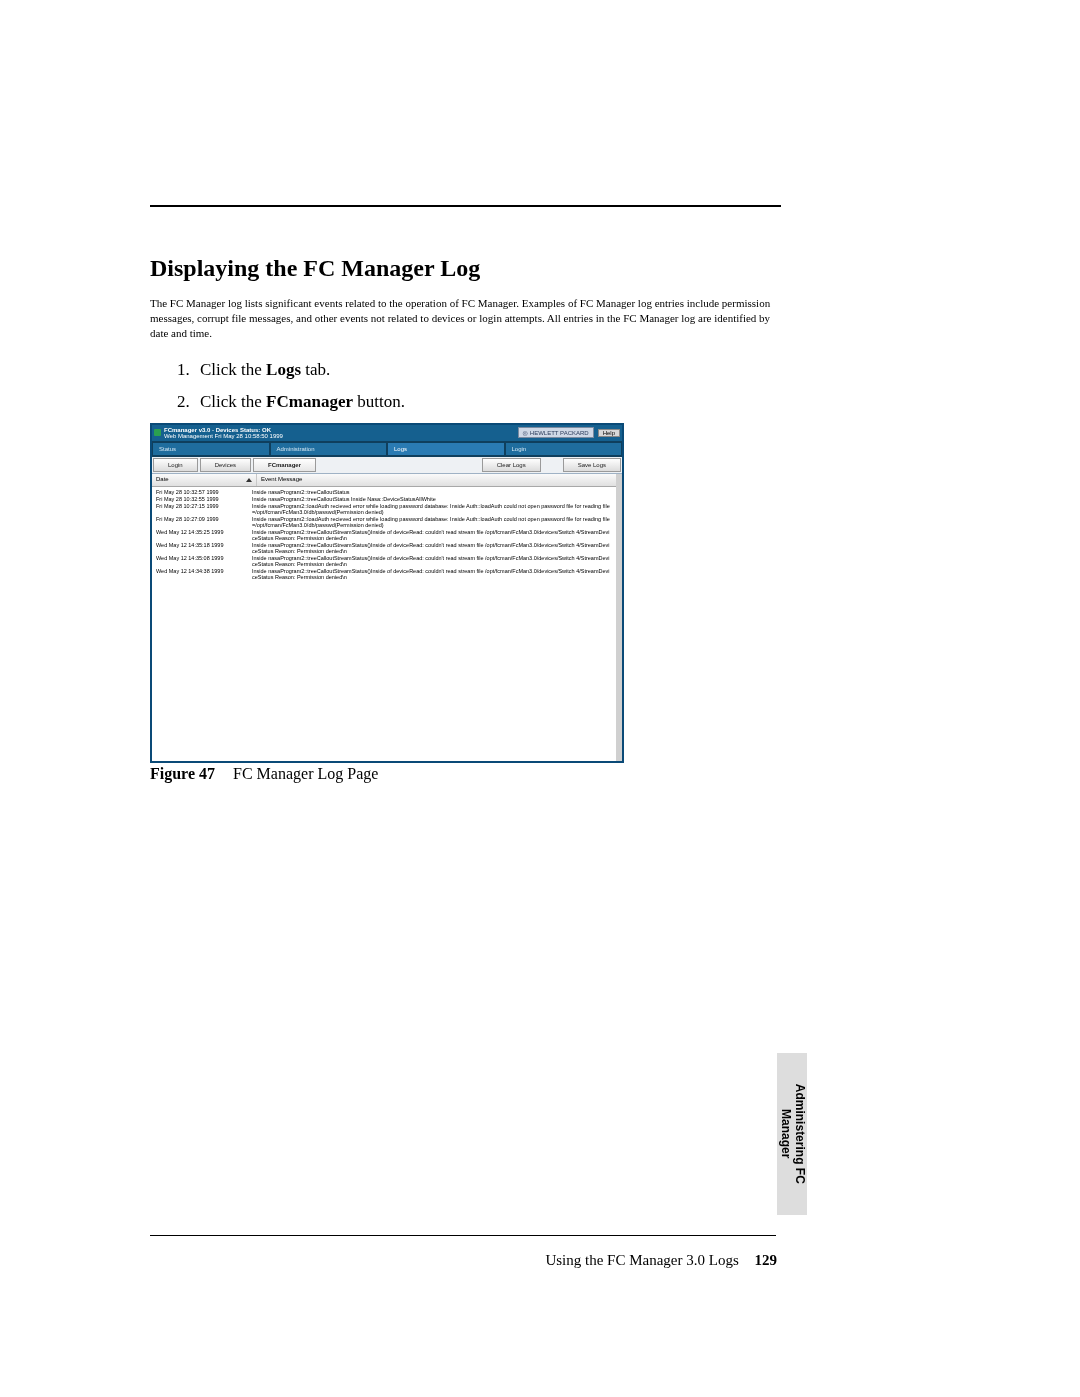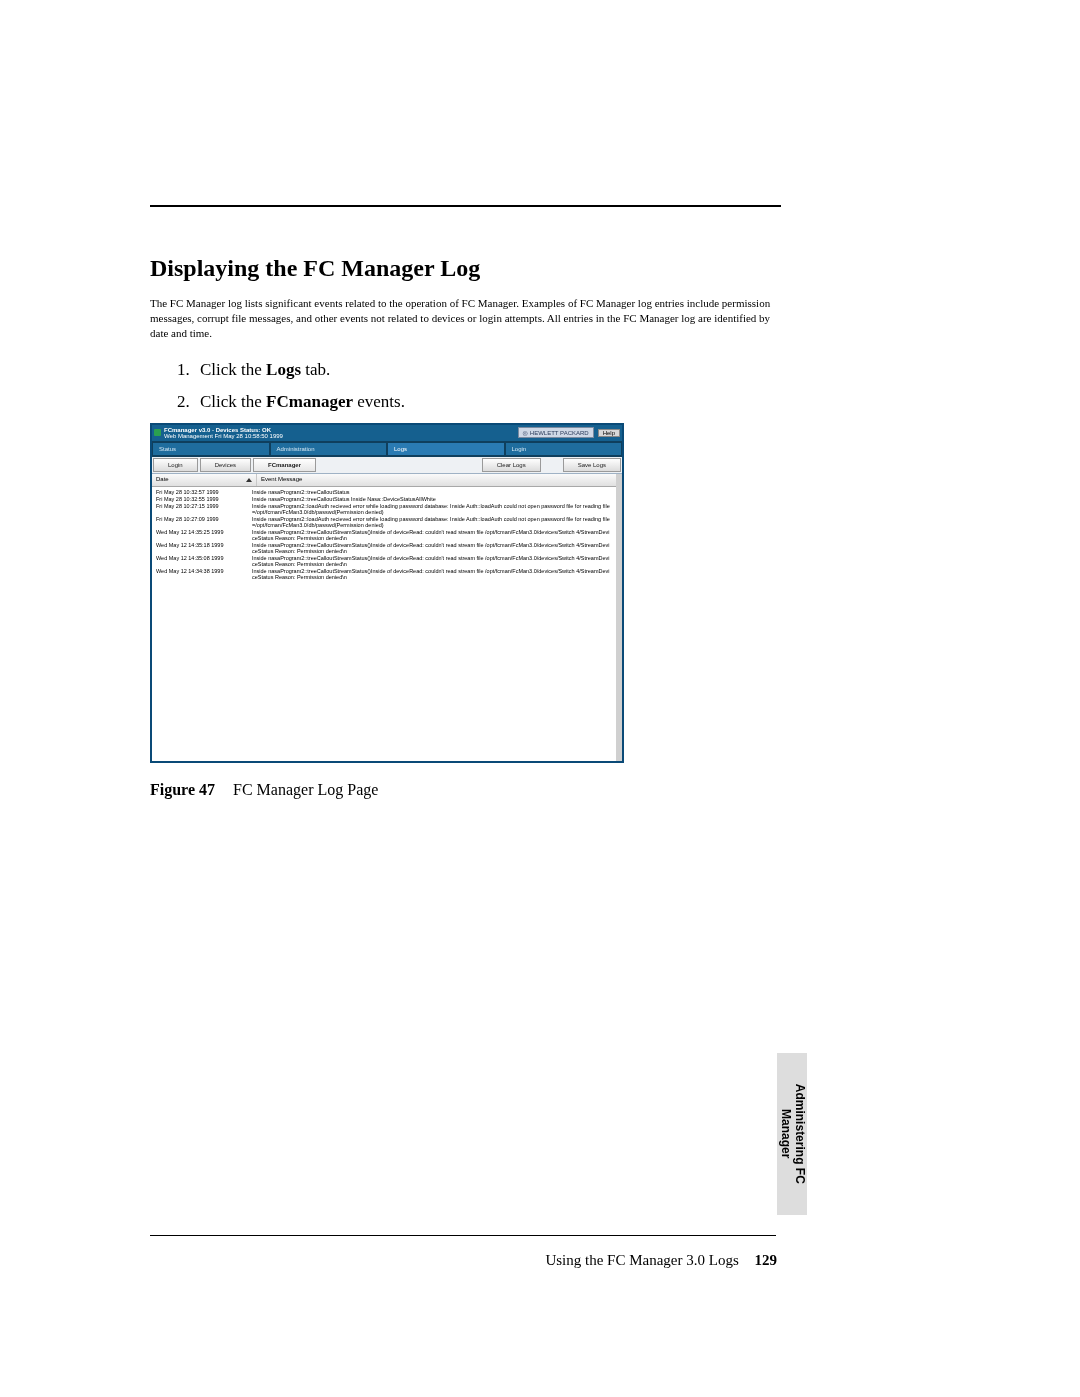--- a/index.html
+++ b/index.html
@@ -38,21 +38,21 @@
   }
   ol.steps {
     font-size: 17px;
     line-height: 1.45;
     margin: 0 0 0 0;
     padding-left: 44px;
   }
   ol.steps li { margin-bottom: 8px; padding-left:6px;}
   .figure-caption {
     font-size: 16px;
-    margin-top: 18px;
+    margin-top: 2px;
   }
   .figure-caption .fig-label { font-weight: bold; margin-right: 18px; }
   
   .screenshot {
     width: 470px;
     border: 2px solid #0a4a77;
     background: #fff;
     margin-top: 6px;
     font-family: Verdana, Arial, sans-serif;
     font-size: 6px;
@@ -145,21 +145,21 @@
 
   <h2 class="section-title">Displaying the FC Manager Log</h2>
 
   <p class="body-text">The FC Manager log lists significant events related to the operation of FC Manager. Examples of FC Manager log entries include permission messages, corrupt file messages, and other events not related to devices or login attempts. All entries in the FC Manager log are identified by date and time.</p>
 
   <ol class="steps">
     <li>
       <span>Click the </span><b>Logs</b><span> tab.</span>
     </li>
     <li>
-      <span>Click the </span><b>FCmanager</b><span> events.</span>
+      <span>Click the </span><b>FCmanager</b><span> button.</span>
     </li>
   </ol>
 
   <div class="screenshot">
 
     <div class="ss-titlebar">
       <div class="left">
         <span class="orb"></span>
         <span>
           <b>FCmanager v3.0 - Devices Status: OK</b><br>

